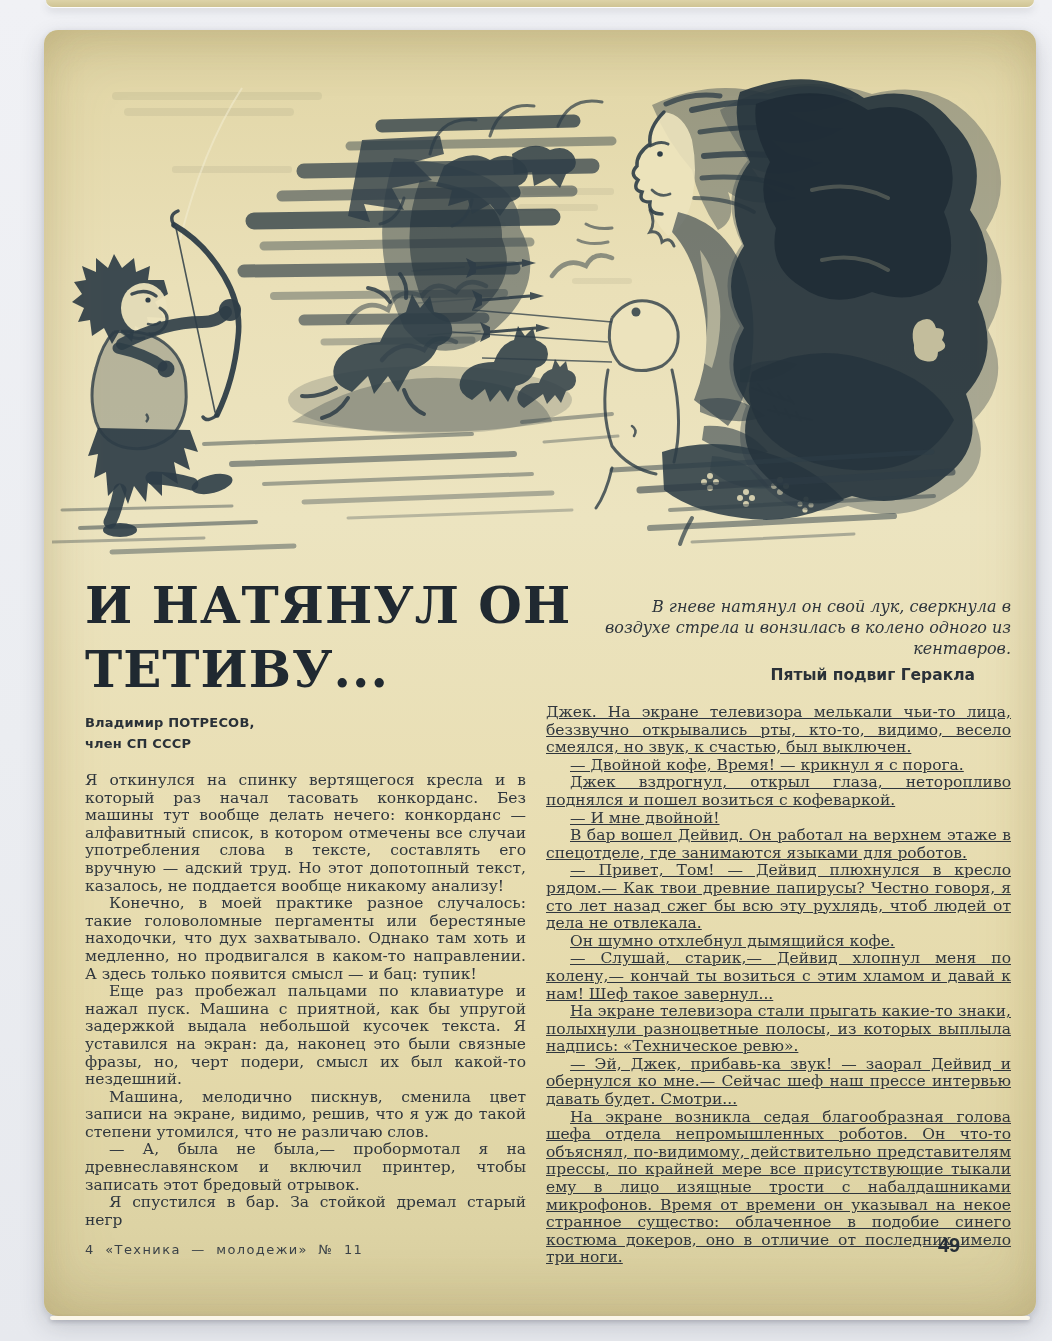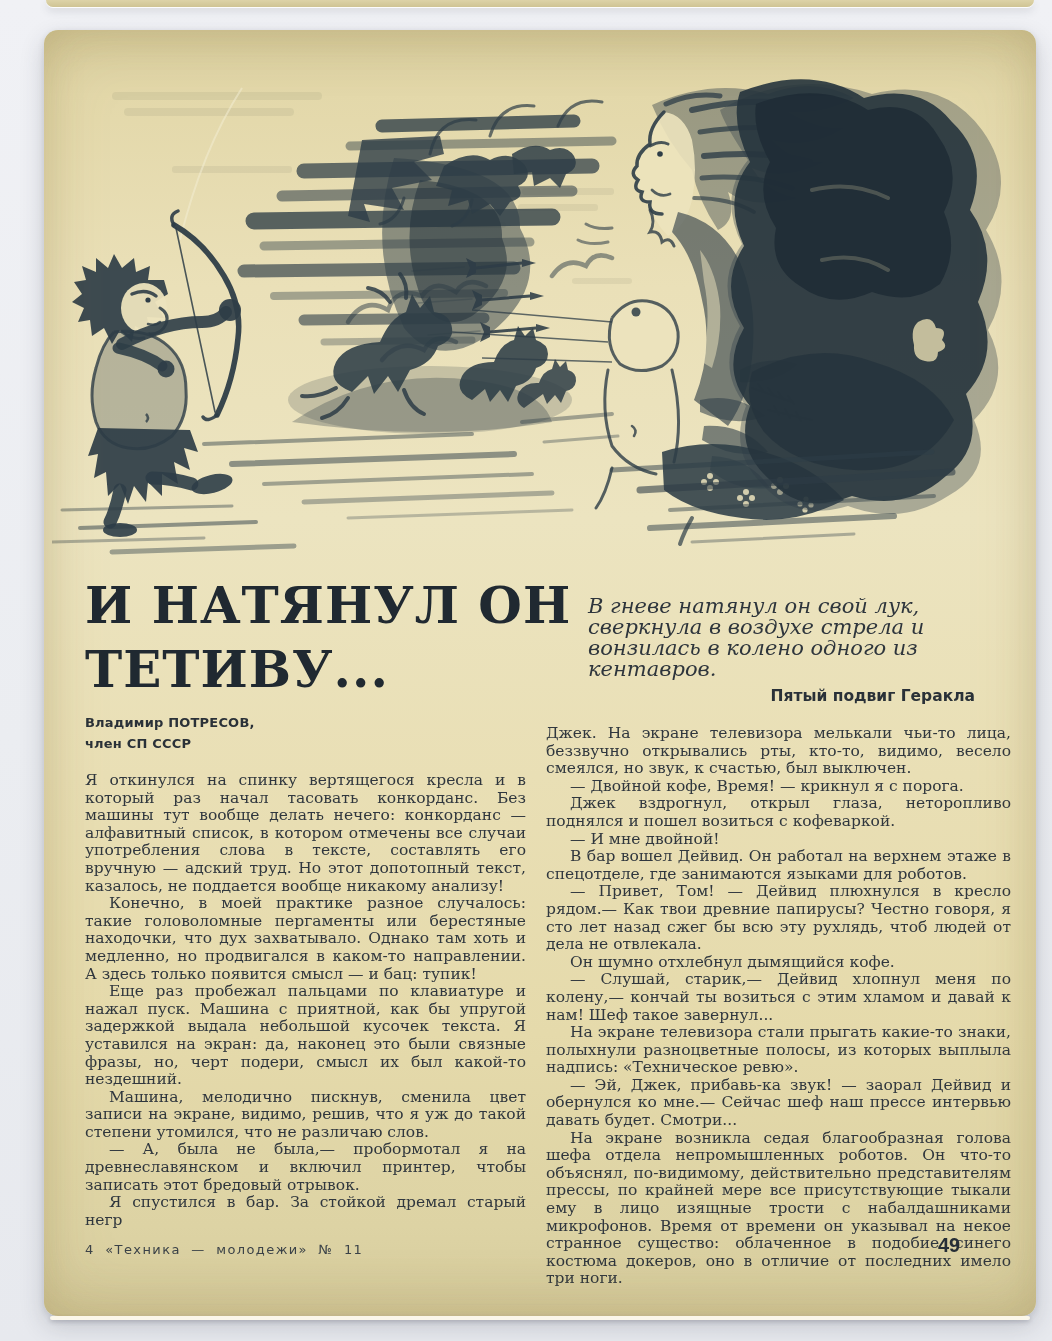--- a/index.html
+++ b/index.html
@@ -41,28 +41,28 @@
     margin-top:10px;font-family:"DejaVu Sans",sans-serif;font-weight:bold;
     font-size:13px;line-height:21px;color:#2a3138;letter-spacing:.2px;
   }
   .bodytext{margin-top:18px;}
   .bodytext p, .col-right .bodytext p{
     margin:0;font-size:15.5px;line-height:17.6px;text-align:justify;
     text-indent:24px;color:#30373e;
   }
   .bodytext p:first-child{text-indent:0;}
   .epigraph{
-    font-style:italic;font-size:21px;line-height:21px;text-align:left;
+    font-style:italic;font-size:16px;line-height:21px;text-align:right;
     margin-left:42px;color:#2e353c;
   }
   .epigraph-attribution{
     margin-top:7px;margin-right:36px;text-align:right;
     font-family:"DejaVu Sans",sans-serif;font-weight:bold;font-size:15.5px;color:#2a3138;
   }
-  .col-right .bodytext{margin-top:20px;}
+  .col-right .bodytext{margin-top:20px;text-decoration:underline;}
   .footer-imprint{
     position:absolute;left:41px;top:1212px;
     font-family:"DejaVu Sans",sans-serif;font-size:13px;color:#3b4248;
     letter-spacing:1.4px;word-spacing:5px;
   }
   .footer-pagenum{
     position:absolute;left:894px;top:1204px;
     font-family:Liberation Sans, sans-serif;font-weight:bold;font-size:20px;color:#272f37;
   }
 </style>

